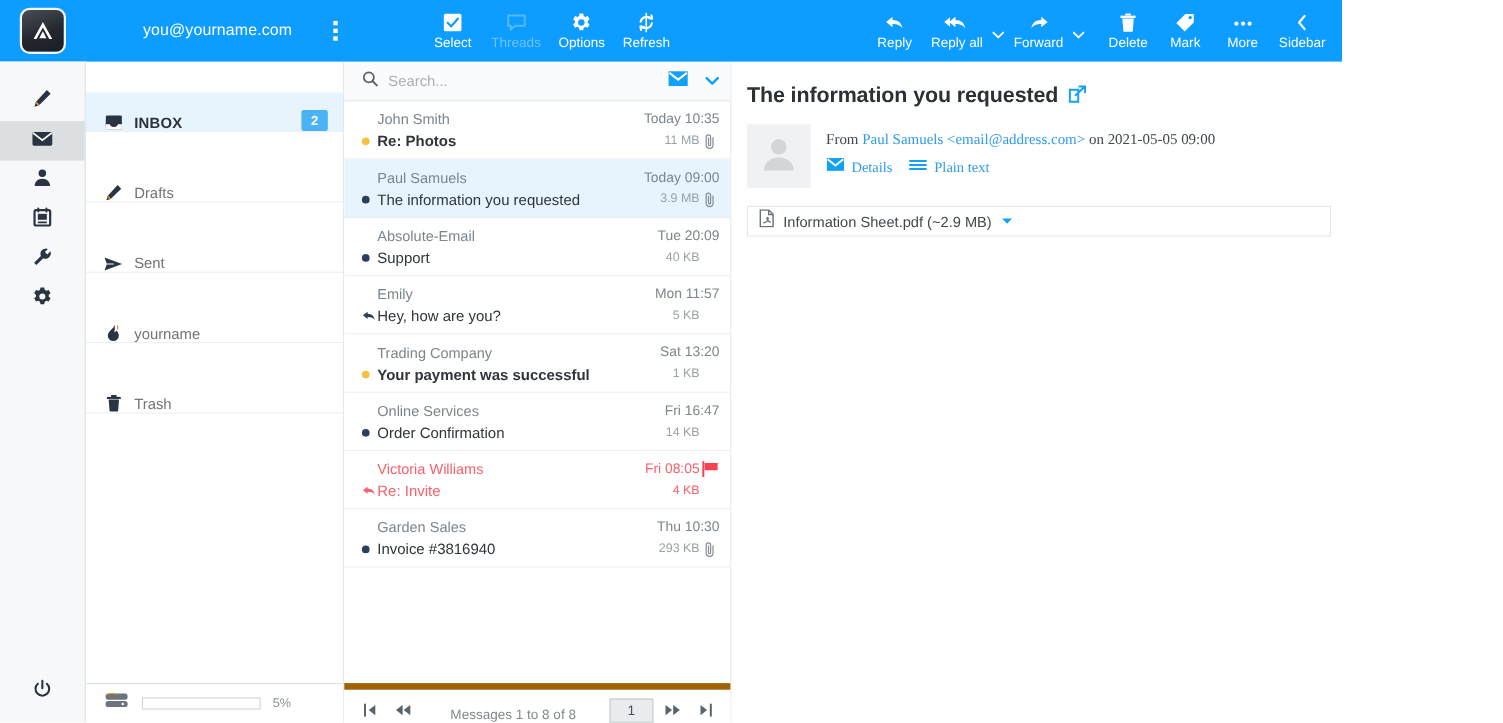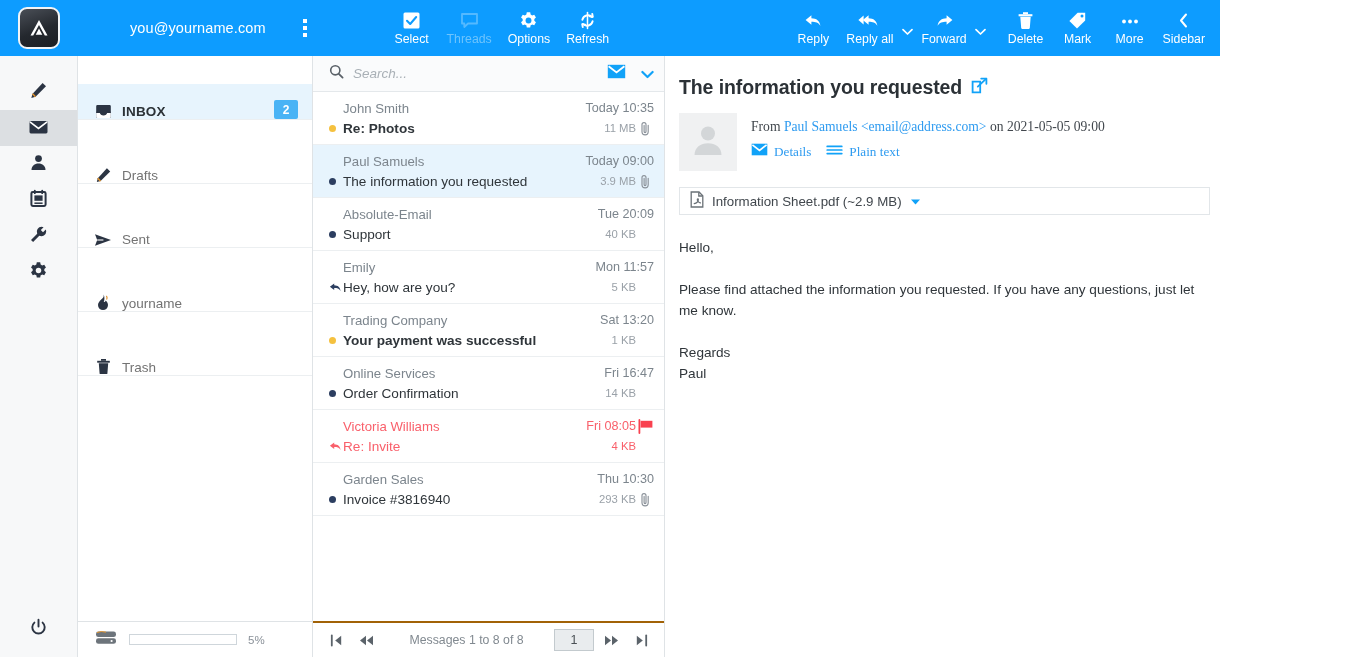--- a/index.html
+++ b/index.html
@@ -106,21 +106,21 @@
   .msglist {
     width: 352px; min-width: 352px; background: #ffffff;
     border-right: 1px solid #dfe3e6; display: flex; flex-direction: column;
   }
   .searchbar {
     height: 36px; display: flex; align-items: center; gap: 9px;
     padding: 0 10px 0 16px; border-bottom: 1px solid #e4e8eb; background: #fafbfc;
   }
   .search-input {
     flex: 1; border: none; outline: none; background: transparent;
-    font-size: 13.5px; color: #a21caf; font-family: inherit; font-style: italic;
+    font-size: 13.5px; color: #a21caf; font-family: inherit;
   }
   .search-input::placeholder { color: #a9b0b6; }
   .list-scroll { flex: 1; overflow: hidden; }
   .mrow {
     height: 53px; border-bottom: 1px solid #eceff1; cursor: pointer;
     padding: 6px 10px 6px 16px; display: flex; flex-direction: column; justify-content: center;
   }
   .mrow.sel { background: #e7f4fd; }
   .mrow .line1 { display: flex; align-items: center; height: 20px; padding-left: 14px; }
   .mrow .line2 { display: flex; align-items: center; height: 20px; position: relative; }
@@ -128,21 +128,21 @@
   .date { font-size: 12.6px; color: #7c858d; }
   .statedot { width: 14px; display: flex; align-items: center; justify-content: flex-start; flex-shrink: 0; }
   .statedot .dot { width: 7px; height: 7px; border-radius: 50%; display: block; }
   .subj { font-size: 13.6px; color: #2f353a; flex: 1; padding-right: 8px; }
   .subj.unread { font-weight: bold; }
   .size { font-size: 11.3px; color: #9aa1a8; }
   .clip { width: 18px; display: flex; align-items: center; justify-content: center; }
   .flagcell { width: 18px; display: flex; align-items: center; justify-content: center; }
   .mrow.flagged .from, .mrow.flagged .date, .mrow.flagged .subj, .mrow.flagged .size { color: #f9606b; }
   .list-foot {
-    height: 36px; border-top: 2px solid #a16207; display: flex; align-items: center;
+    height: 36px; border-top: 6px solid #a16207; display: flex; align-items: flex-end;
     padding: 0 10px; gap: 4px; background: #fff;
   }
   .pg-btn { width: 26px; height: 24px; display:flex; align-items:center; justify-content:center; cursor: pointer; }
   .pg-info { flex: 1; text-align: center; font-size: 12.3px; color: #818990; }
   .pg-num {
     width: 40px; height: 22px; border: 1px solid #c3cace; background: #e9ecee;
     font-size: 12.5px; color: #4a5055; text-align: center; font-family: inherit; outline: none;
   }
 
   
@@ -726,23 +726,17 @@
             </svg>
         </span>
         <span class="attach-name">Information Sheet.pdf (~2.9 MB)</span>
         <span>
           <svg width="11" height="8" viewBox="0 0 11 8">
               <path d="M1 1.6 L5.5 6.4 L10 1.6 Z" fill="#11a2f8"></path>
             </svg>
         </span>
       </div>
 
-      <div class="mail-body">
-        <p>Hello,</p>
-        <p>Please find attached the information you requested. If you have any questions, just let me know.</p>
-        <p class="tight">Regards</p>
-        <p>Paul</p>
-      </div>
 
       <div class="reader-foot"></div>
     </div>
   </div>
 </div>
 
 </body></html>

